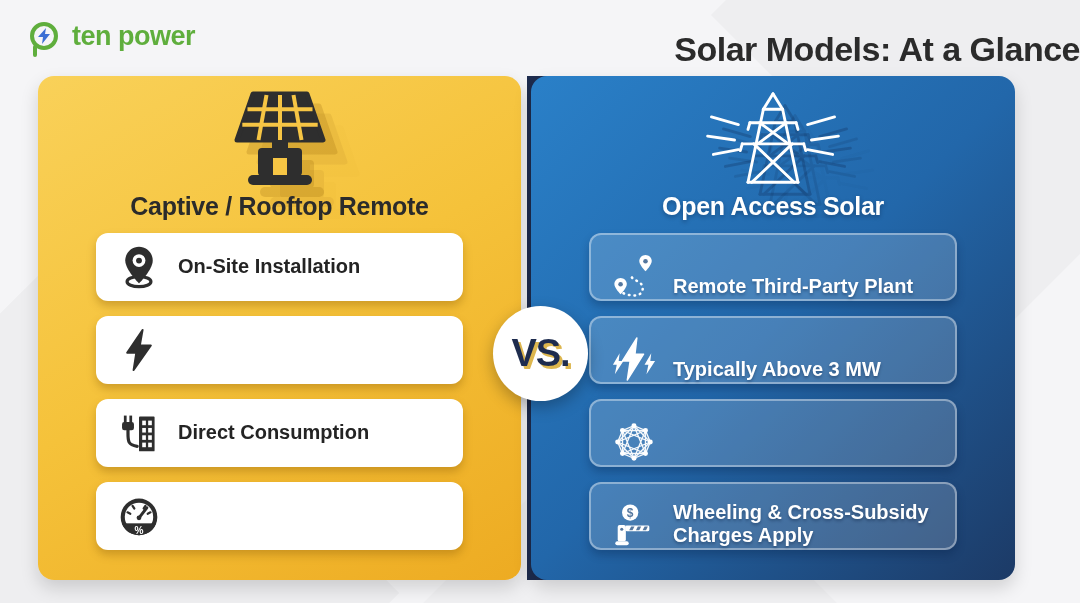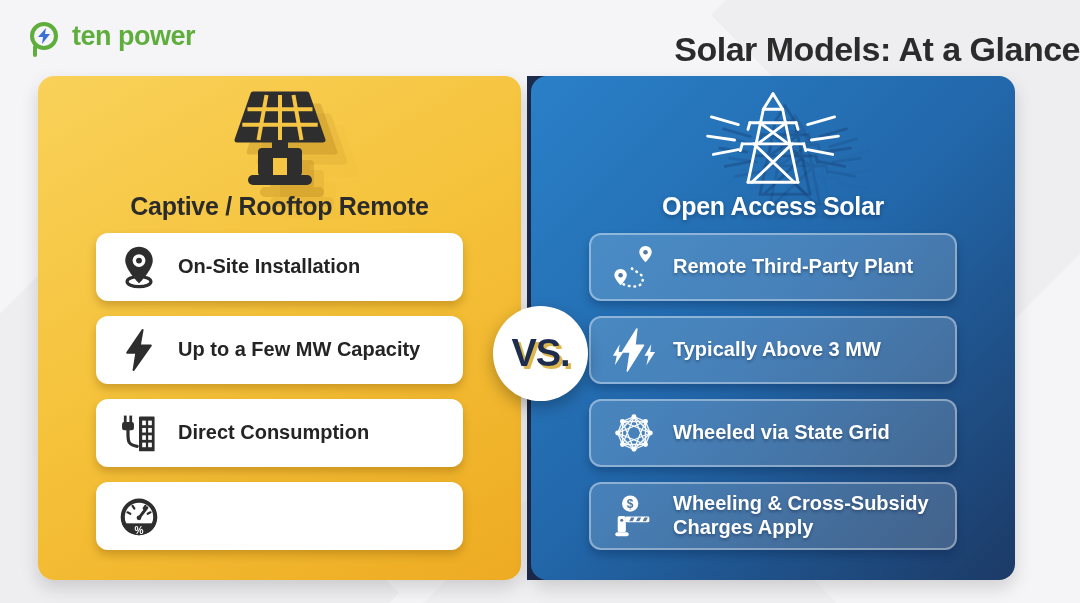--- a/index.html
+++ b/index.html
@@ -40,21 +40,21 @@
   .cards { position:absolute; top:157px; left:0; width:100%; padding:0 58px;
            display:flex; flex-direction:column; gap:15px; }
   .card { height:68px; border-radius:12px; display:flex; align-items:center; padding-left:20px; }
   .card .card-icon { width:46px; display:flex; justify-content:center; flex:0 0 46px; }
   .card .card-label { margin-left:16px; font-size:20px; font-weight:700; line-height:1.18; }
 
   .panel-left .card { background:#ffffff; box-shadow:0 5px 9px rgba(135,88,8,0.35); }
   .panel-left .card-label { color:#242424; }
 
   .panel-right .card { background:rgba(255,255,255,0.17); border:2px solid rgba(255,255,255,0.38);
-                       box-shadow:0 5px 9px rgba(5,25,60,0.28); }
+                       box-shadow:0 5px 9px rgba(5,25,60,0.28);align-items:flex-end; }
   .panel-right .card-label { color:#ffffff; text-shadow:0 2px 3px rgba(0,20,50,0.35); }
 
   
   .vs-badge { position:absolute; left:493px; top:306px; width:95px; height:95px; border-radius:50%;
               background:#ffffff; z-index:6; display:flex; align-items:center; justify-content:center;
               box-shadow:0 6px 16px rgba(0,0,0,0.28);
               font-size:38px; font-weight:700; color:#1e2c4e; letter-spacing:-1px;
               text-shadow:3px 3px 0 #ddb64e; }
 
   svg { display:block; }
@@ -112,21 +112,20 @@
         </span>
         <span class="card-label">On-Site Installation</span>
       </div>
 
       <div class="card">
         <span class="card-icon">
           <svg width="44" height="44" viewBox="0 0 48 48">
             <polygon points="28,2 11,27 21,27 18,46 37,19 25,19" fill="#2e2e2e" stroke="#2e2e2e" stroke-width="2" stroke-linejoin="round"></polygon>
           </svg>
         </span>
-        <span class="card-label">Up to a Few MW Capacity</span>
       </div>
 
       <div class="card">
         <span class="card-icon">
           <svg width="44" height="44" viewBox="0 0 48 48">
             <rect x="24" y="6" width="17" height="38" rx="1" fill="#2e2e2e"></rect>
             <g fill="#ffffff">
               <rect x="27.5" y="10.5" width="4" height="5"></rect>
                 <rect x="34" y="10.5" width="4" height="5"></rect>
               <rect x="27.5" y="18.5" width="4" height="5"></rect>
@@ -238,21 +237,20 @@
                 <circle cx="36" cy="36" r="2.6"></circle>
               <circle cx="24" cy="41" r="2.6"></circle>
                 <circle cx="12" cy="36" r="2.6"></circle>
               <circle cx="7" cy="24" r="2.6"></circle>
                 <circle cx="12" cy="12" r="2.6"></circle>
               <circle cx="24" cy="7" r="2.6"></circle>
                 <circle cx="36" cy="12" r="2.6"></circle>
             </g>
           </svg>
         </span>
-        <span class="card-label">Wheeled via State Grid</span>
       </div>
 
       <div class="card">
         <span class="card-icon">
           <svg width="46" height="46" viewBox="0 0 48 48">
             <circle cx="20" cy="11" r="8.5" fill="#ffffff"></circle>
             <text x="20" y="15.2" font-size="12.5" font-weight="bold" fill="#54779f" text-anchor="middle" font-family="Liberation Sans, sans-serif">$</text>
             <rect x="7" y="24" width="8.5" height="17" rx="2" fill="#ffffff"></rect>
             <circle cx="11.2" cy="28.5" r="1.6" fill="#54779f"></circle>
             <rect x="15" y="24.5" width="25" height="6" rx="1.5" fill="#ffffff"></rect>

